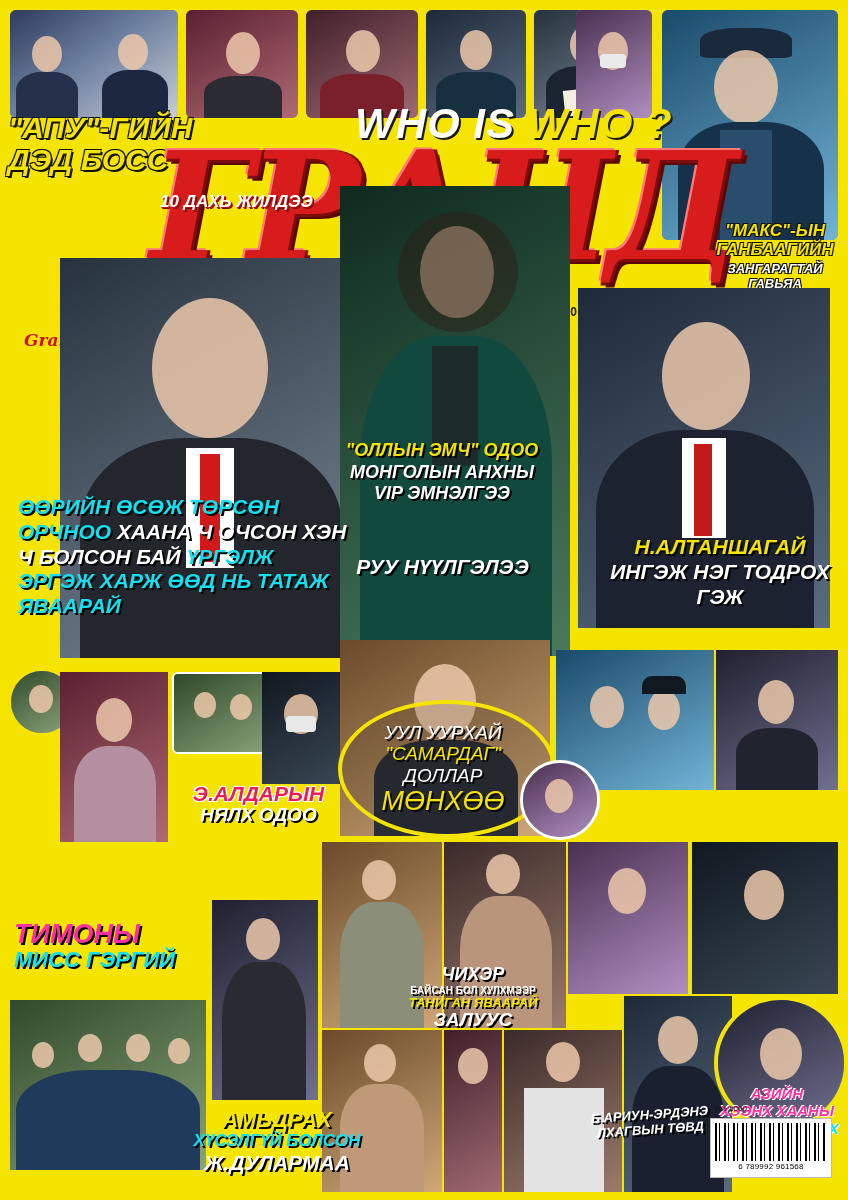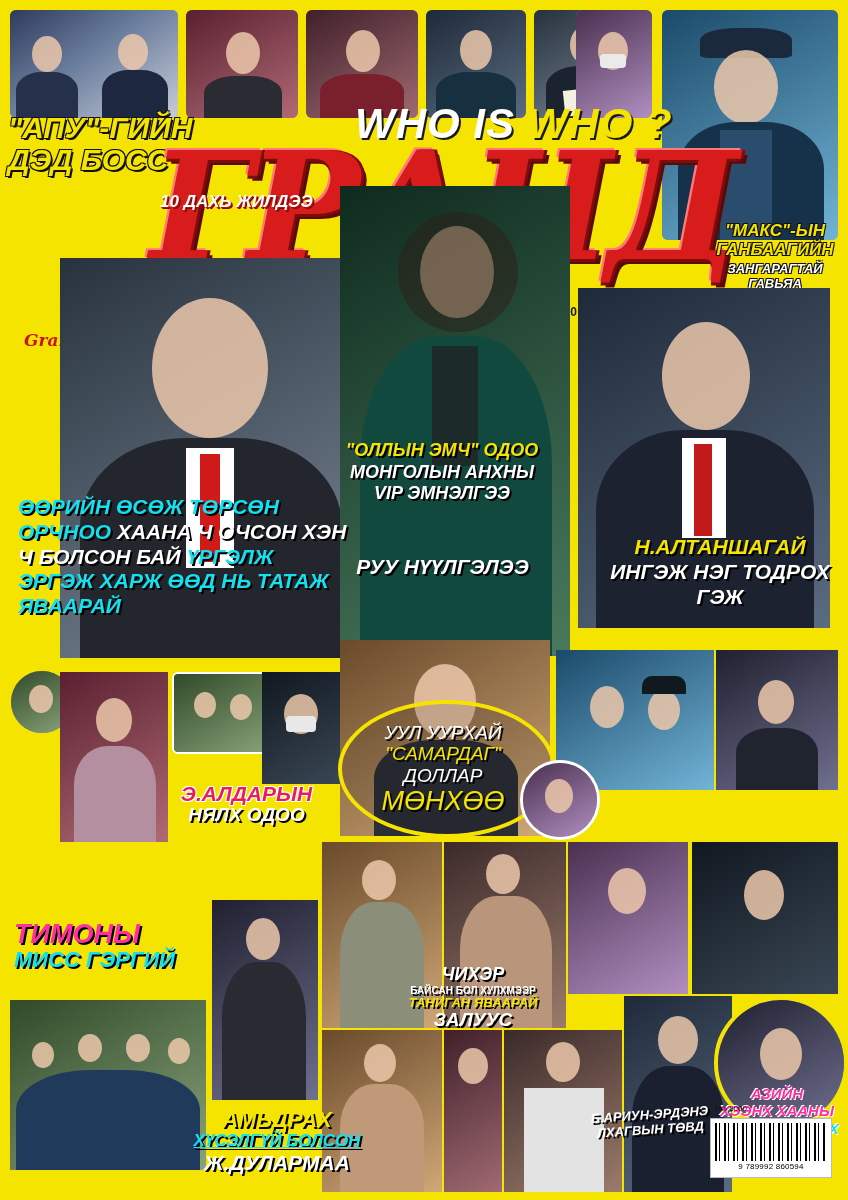--- a/index.html
+++ b/index.html
@@ -113,21 +113,21 @@
   }
   .mnkh .y{color:#f5e400;}
   .mnkh .big{font-size:27px;}
 
   .orchin{
     position:absolute;left:588px;top:775px;width:252px;text-align:center;
     font-size:20px;font-weight:bold;font-style:italic;line-height:1.16;
     color:#f5e400;text-shadow:2px 2px 0 #000;
   }
   .aldar{
-    position:absolute;left:144px;top:782px;width:205px;text-align:center;
+    position:absolute;left:156px;top:782px;width:205px;text-align:center;
     font-size:21px;font-weight:bold;font-style:italic;color:#e81d5a;
     text-shadow:1px 1px 0 #fff,-1px -1px 0 #fff,1px -1px 0 #fff,-1px 1px 0 #fff;
     line-height:1.1;
   }
   .aldar .w{display:block;color:#ffffff;font-size:19px;text-shadow:2px 2px 0 #000;}
   .timon{
     position:absolute;left:14px;top:920px;width:200px;
     font-size:27px;font-weight:bold;font-style:italic;color:#ff2fa0;
     text-shadow:2px 2px 0 #000;line-height:1.05;
   }
@@ -138,21 +138,21 @@
     text-shadow:2px 2px 0 #000;line-height:1.1;
   }
   .chiher .sm{font-size:10px;display:block;font-style:normal;}
   .chiher .y{color:#f5e400;font-size:13px;display:block;}
   .chiher .b{font-size:19px;display:block;}
   .amidrah{
     position:absolute;left:152px;top:1108px;width:250px;text-align:center;
     font-size:22px;font-weight:bold;font-style:italic;color:#f5e400;
     text-shadow:2px 2px 0 #000;line-height:1.1;
   }
-  .amidrah .c{color:#13e0f0;font-size:17px;display:block;text-decoration:underline;}
+  .amidrah .c{color:#13e0f0;font-size:17px;display:block;}
   .amidrah .w{color:#ffffff;font-size:21px;display:block;}
   .bariun{
     position:absolute;left:560px;top:1108px;width:180px;text-align:center;
     font-size:13px;font-weight:bold;font-style:italic;color:#ffffff;
     text-shadow:2px 2px 0 #000;line-height:1.15;
     transform:rotate(-4deg);
   }
   .azi{
     position:absolute;left:712px;top:1085px;width:130px;text-align:center;
     font-size:15px;font-weight:bold;font-style:italic;color:#ff2fa0;
@@ -453,16 +453,16 @@
 
   <div class="azi">
     <span>АЗИЙН</span><br>
     <span>ХЭЭНХ ХААНЫ</span>
     <span class="c">БУДАГГҮЙ ТӨРХ</span>
   </div>
 
   <div class="price">Үнэ:5000</div>
   <div class="barcode">
     <div class="bars"></div>
-    <div class="bcnum">9 789992 860594</div>
+    <div class="bcnum">6 789992 961568</div>
   </div>
 
 </div>
 
 </body></html>

